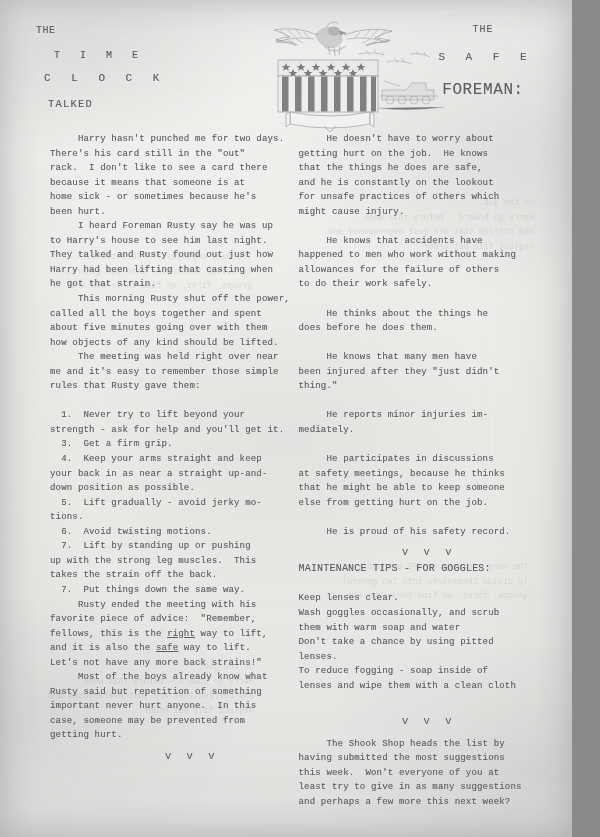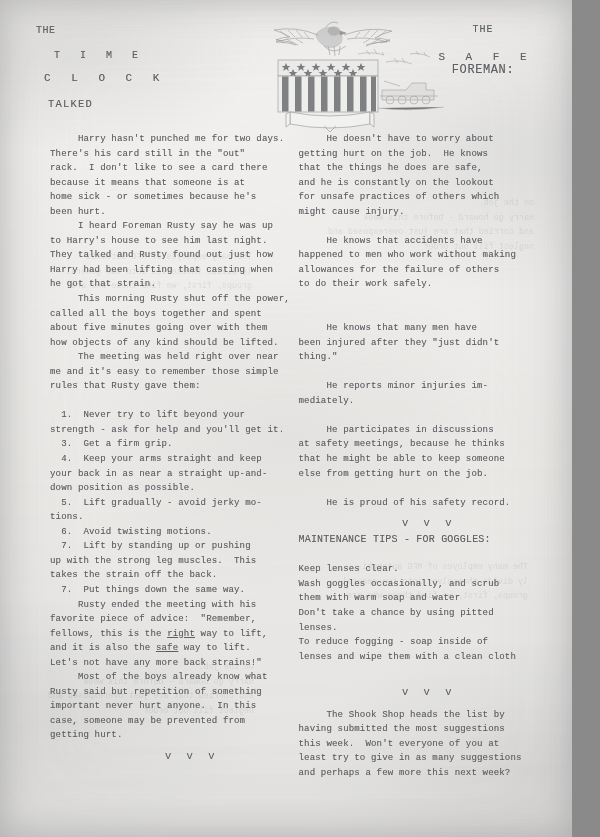--- a/index.html
+++ b/index.html
@@ -33,21 +33,21 @@
   
   .masthead{position:relative;height:128px;}
   .mh-left{position:absolute;left:36px;top:24px;width:210px;}
   .mh-right{position:absolute;right:14px;top:24px;width:150px;text-align:center;}
   .mh-word{font-size:10px;letter-spacing:.5px;line-height:13px;}
   .mh-big{font-size:10px;letter-spacing:7px;margin:13px 0 0 18px;}
   .mh-big2{font-size:11px;letter-spacing:7px;margin:11px 0 0 8px;}
   .mh-talked{font-size:10.5px;letter-spacing:1.2px;margin:14px 0 0 12px;}
   .mh-r1{font-size:10px;letter-spacing:1px;}
   .mh-r2{font-size:11px;letter-spacing:7px;margin-top:16px;padding-left:6px;}
-  .mh-r3{font-size:12px;letter-spacing:.6px;}
+  .mh-r3{font-size:16px;letter-spacing:.6px;margin-top:18px;}
 
   .emblem{position:absolute;left:240px;top:8px;width:210px;height:128px;opacity:.72;}
 
   
   .cols{position:relative;display:flex;padding:4px 12px 0 34px;margin-left:16px;}
   .col{width:268px;}
   .col.right{width:282px;}
   p{margin:0 0 0 0;font-size:9.1px;line-height:14.55px;white-space:pre-wrap;
     text-indent:0;letter-spacing:.12px;}
   .para{margin-bottom:0;}
@@ -261,20 +261,22 @@
 that the things he does are safe,
 and he is constantly on the lookout
 for unsafe practices of others which
 might cause injury.</p>
         <div class="gap"></div>
         <p class="para">     He knows that accidents have
 happened to men who work without making
 allowances for the failure of others
 to do their work safely.</p>
         <div class="gap"></div>
+        <p class="para">     He thinks about the things he
+does before he does them.</p>
         <div class="gap"></div>
         <p class="para">     He knows that many men have
 been injured after they "just didn't
 thing."</p>
         <div class="gap"></div>
         <p class="para">     He reports minor injuries im-
 mediately.</p>
         <div class="gap"></div>
         <p class="para">     He participates in discussions
 at safety meetings, because he thinks

